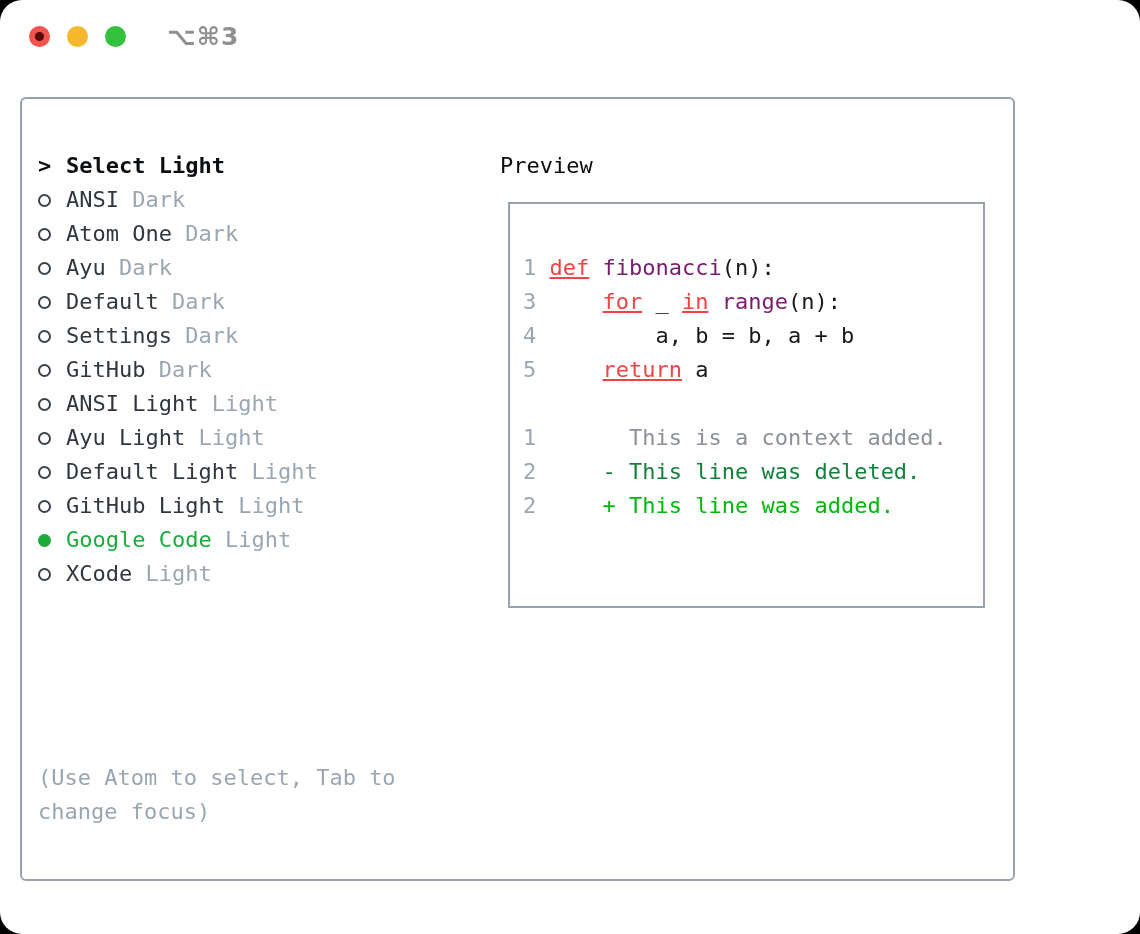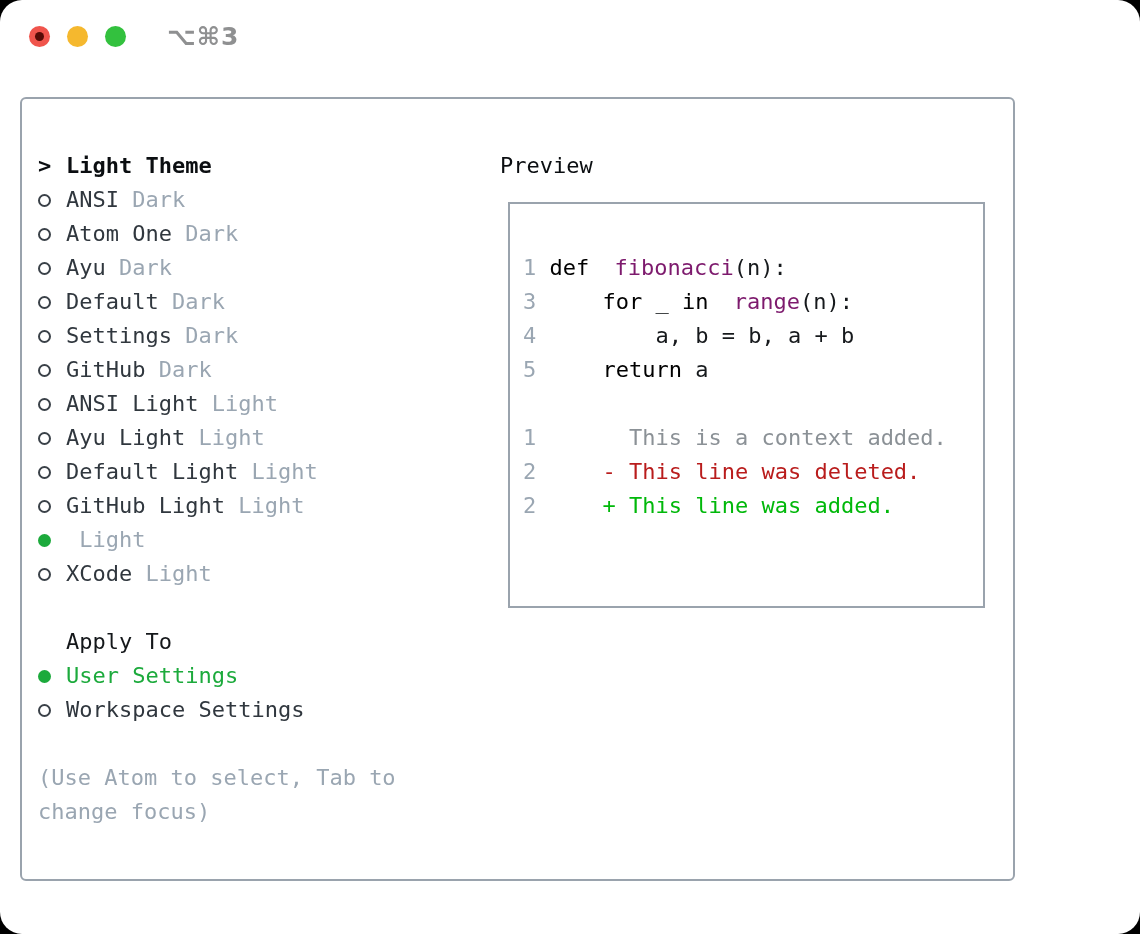--- a/index.html
+++ b/index.html
@@ -44,25 +44,25 @@
   
   .preview-label{position:absolute;left:500px;top:149px;height:34px;line-height:34px;font-weight:400;color:#0b0e11;}
   .preview-box{
     position:absolute;left:508px;top:202px;width:477px;height:406px;
     border:2px solid #9aa3ad;box-sizing:border-box;background:#fff;
   }
   .code{position:absolute;left:13px;top:47px;right:4px;}
   .code-line{height:34px;line-height:34px;white-space:pre;font-size:22px;}
   .tok-num{color:#9aa6b2;}
   .tok-plain{color:#16191c;}
-  .tok-kw{color:#000000;}
-  .tok-title{color:#7d1a6d;margin-left:12px;}
+  .tok-kw{color:#ef4444;text-decoration:underline;}
+  .tok-title{color:#7d1a6d;}
   .tok-number{color:#0e7474;}
   .tok-ctx{color:#8b9196;}
-  .tok-del{color:#b91c1c;}
+  .tok-del{color:#15803d;}
   .tok-add{color:#00b80a;}
 </style>
 </head>
 <body>
 
 <div class="window">
 
   <div class="titlebar">
     <div class="lights">
       <div class="light red">
@@ -72,46 +72,37 @@
       <div class="light green"></div>
     </div>
     <div class="win-title">⌥⌘3</div>
   </div>
 
   <div class="panel mono"></div>
 
   <div class="theme-list mono">
     <div class="row">
       <span class="prefix-cell"><span class="caret">&gt;</span></span>
-      <span class="hdr">Light Theme</span>
+      <span class="hdr">Select Light</span>
     </div>
 
   <div class="row"><span class="prefix-cell"><span class="bullet"></span></span><span class="tname">ANSI</span><span class="variant"> Dark</span></div>
       <div class="row"><span class="prefix-cell"><span class="bullet"></span></span><span class="tname">Atom One</span><span class="variant"> Dark</span></div>
       <div class="row"><span class="prefix-cell"><span class="bullet"></span></span><span class="tname">Ayu</span><span class="variant"> Dark</span></div>
       <div class="row"><span class="prefix-cell"><span class="bullet"></span></span><span class="tname">Default</span><span class="variant"> Dark</span></div>
       <div class="row"><span class="prefix-cell"><span class="bullet"></span></span><span class="tname">Settings</span><span class="variant"> Dark</span></div>
       <div class="row"><span class="prefix-cell"><span class="bullet"></span></span><span class="tname">GitHub</span><span class="variant"> Dark</span></div>
       <div class="row"><span class="prefix-cell"><span class="bullet"></span></span><span class="tname">ANSI Light</span><span class="variant"> Light</span></div>
       <div class="row"><span class="prefix-cell"><span class="bullet"></span></span><span class="tname">Ayu Light</span><span class="variant"> Light</span></div>
       <div class="row"><span class="prefix-cell"><span class="bullet"></span></span><span class="tname">Default Light</span><span class="variant"> Light</span></div>
       <div class="row"><span class="prefix-cell"><span class="bullet"></span></span><span class="tname">GitHub Light</span><span class="variant"> Light</span></div>
-      <div class="row"><span class="prefix-cell"><span class="bullet sel"></span></span><span class="variant"> Light</span></div>
+      <div class="row"><span class="prefix-cell"><span class="bullet sel"></span></span><span class="tname sel">Google Code</span><span class="variant"> Light</span></div>
       <div class="row"><span class="prefix-cell"><span class="bullet"></span></span><span class="tname">XCode</span><span class="variant"> Light</span></div>
     </div>
 
-  <div class="apply-block mono">
-    <div class="row">
-      <span class="prefix-cell"></span>
-      <span class="apply-label">Apply To</span>
-    </div>
-
-  <div class="row"><span class="prefix-cell"><span class="bullet sel"></span></span><span class="tname sel">User Settings</span></div>
-      <div class="row"><span class="prefix-cell"><span class="bullet"></span></span><span class="tname">Workspace Settings</span></div>
-    </div>
 
   <div class="help mono">
     <div>(Use Atom to select, Tab to</div>
     <div>change focus)</div>
   </div>
 
   <div class="preview-label mono">Preview</div>
 
   <div class="preview-box">
     <div class="code">

